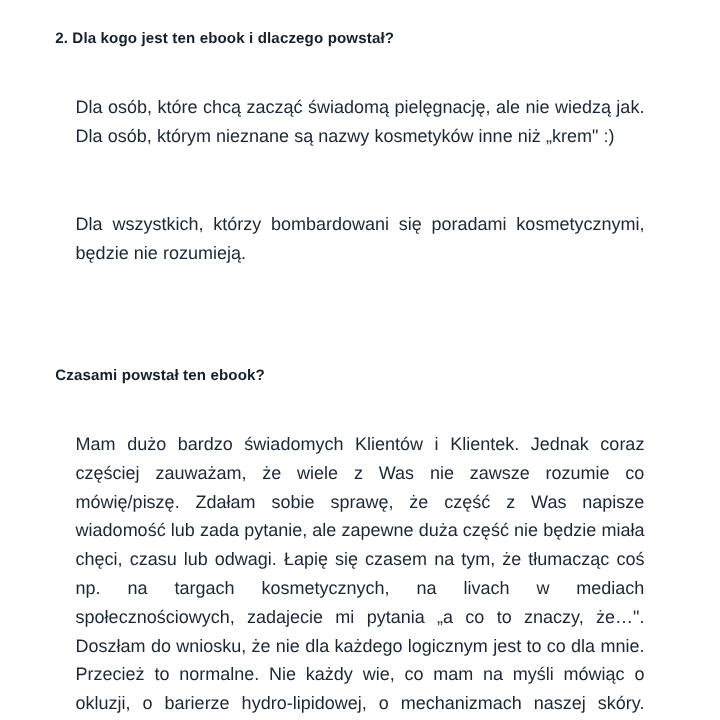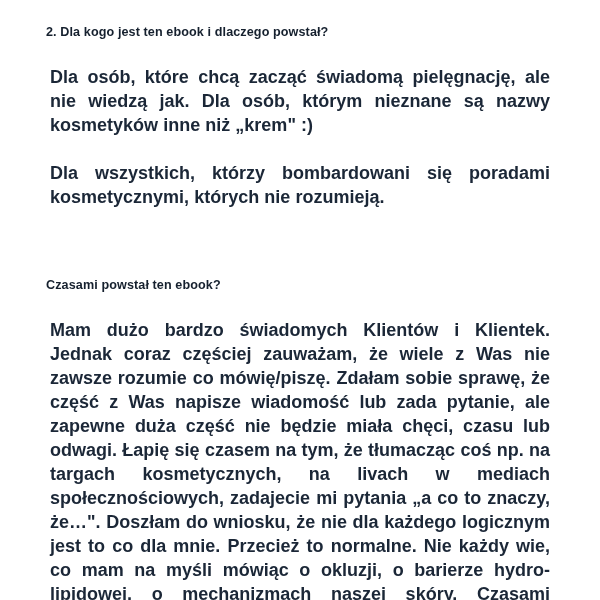--- a/index.html
+++ b/index.html
@@ -27,25 +27,25 @@
     font-size: 12.6px;
     font-weight: bold;
     line-height: 24px;
     letter-spacing: 0.1px;
     color: #15202e;
     margin: 0;
     padding: 0;
     text-align: left;
   }
   .doc-para {
-    font-size: 18px;
-    font-weight: bold;
+    font-size: 15px;
+    font-weight: normal;
     line-height: 24px;
     color: #1b2737;
-    margin: 4px;
+    margin: 17px;
     padding: 0;
     text-align: justify;
     text-justify: inter-word;
     word-spacing: 0.1px;
     hyphens: none;
   }
   .gap-md { height: 16px; }
   .gap-lg { height: 60px; }
   .gap-hd { height: 17px; }
   .block-flow > * { display: block; }
@@ -58,21 +58,21 @@
   <div class="block-flow">
 
     <h2 class="doc-heading">2. Dla kogo jest ten ebook i dlaczego powstał?</h2>
 
     <div class="gap-hd"></div>
 
     <p class="doc-para">Dla osób, które chcą zacząć świadomą pielęgnację, ale nie wiedzą jak. Dla osób, którym nieznane są nazwy kosmetyków inne niż „krem" :)</p>
 
     <div class="gap-md"></div>
 
-    <p class="doc-para">Dla wszystkich, którzy bombardowani się poradami kosmetycznymi, których nie rozumieją.</p>
+    <p class="doc-para">Dla wszystkich, którzy bombardowani się poradami kosmetycznymi, będzie nie rozumieją.</p>
 
     <div class="gap-lg"></div>
 
     <h2 class="doc-heading">Czasami powstał ten ebook?</h2>
 
     <div class="gap-hd"></div>
 
     <p class="doc-para">Mam dużo bardzo świadomych Klientów i Klientek. Jednak coraz częściej zauważam, że wiele z Was nie zawsze rozumie co mówię/piszę. Zdałam sobie sprawę, że część z Was napisze wiadomość lub zada pytanie, ale zapewne duża część nie będzie miała chęci, czasu lub odwagi. Łapię się czasem na tym, że tłumacząc coś np. na targach kosmetycznych, na livach w mediach społecznościowych, zadajecie mi pytania „a co to znaczy, że…". Doszłam do wniosku, że nie dla każdego logicznym jest to co dla mnie. Przecież to normalne. Nie każdy wie, co mam na myśli mówiąc o okluzji, o barierze hydro-lipidowej, o mechanizmach naszej skóry. Czasami wypowiadam się na dany temat, a przecież wcale nie musisz wiedzieć o co mi chodzi. Idąc dalej zaczęłam przeglądać Internet w celu obserwacyjnym. Co zauważyłam? Że NIEŚWIADOMI ludzie robią sobie krzywdę słuchając rad z Internetu. Kupują oleje roślinne zamiast kremów z SPF, nakładają na twarz maseczki z sody oczyszczonej, nakładają bardzo wysokie stężenia produktów z kwasami lub retinolem itd. Stwierdziłam, że chciałabym co nieco opowiedzieć o PODSTAWACH ŚWIADOMEJ pielęgnacji.</p>
 
   </div>

